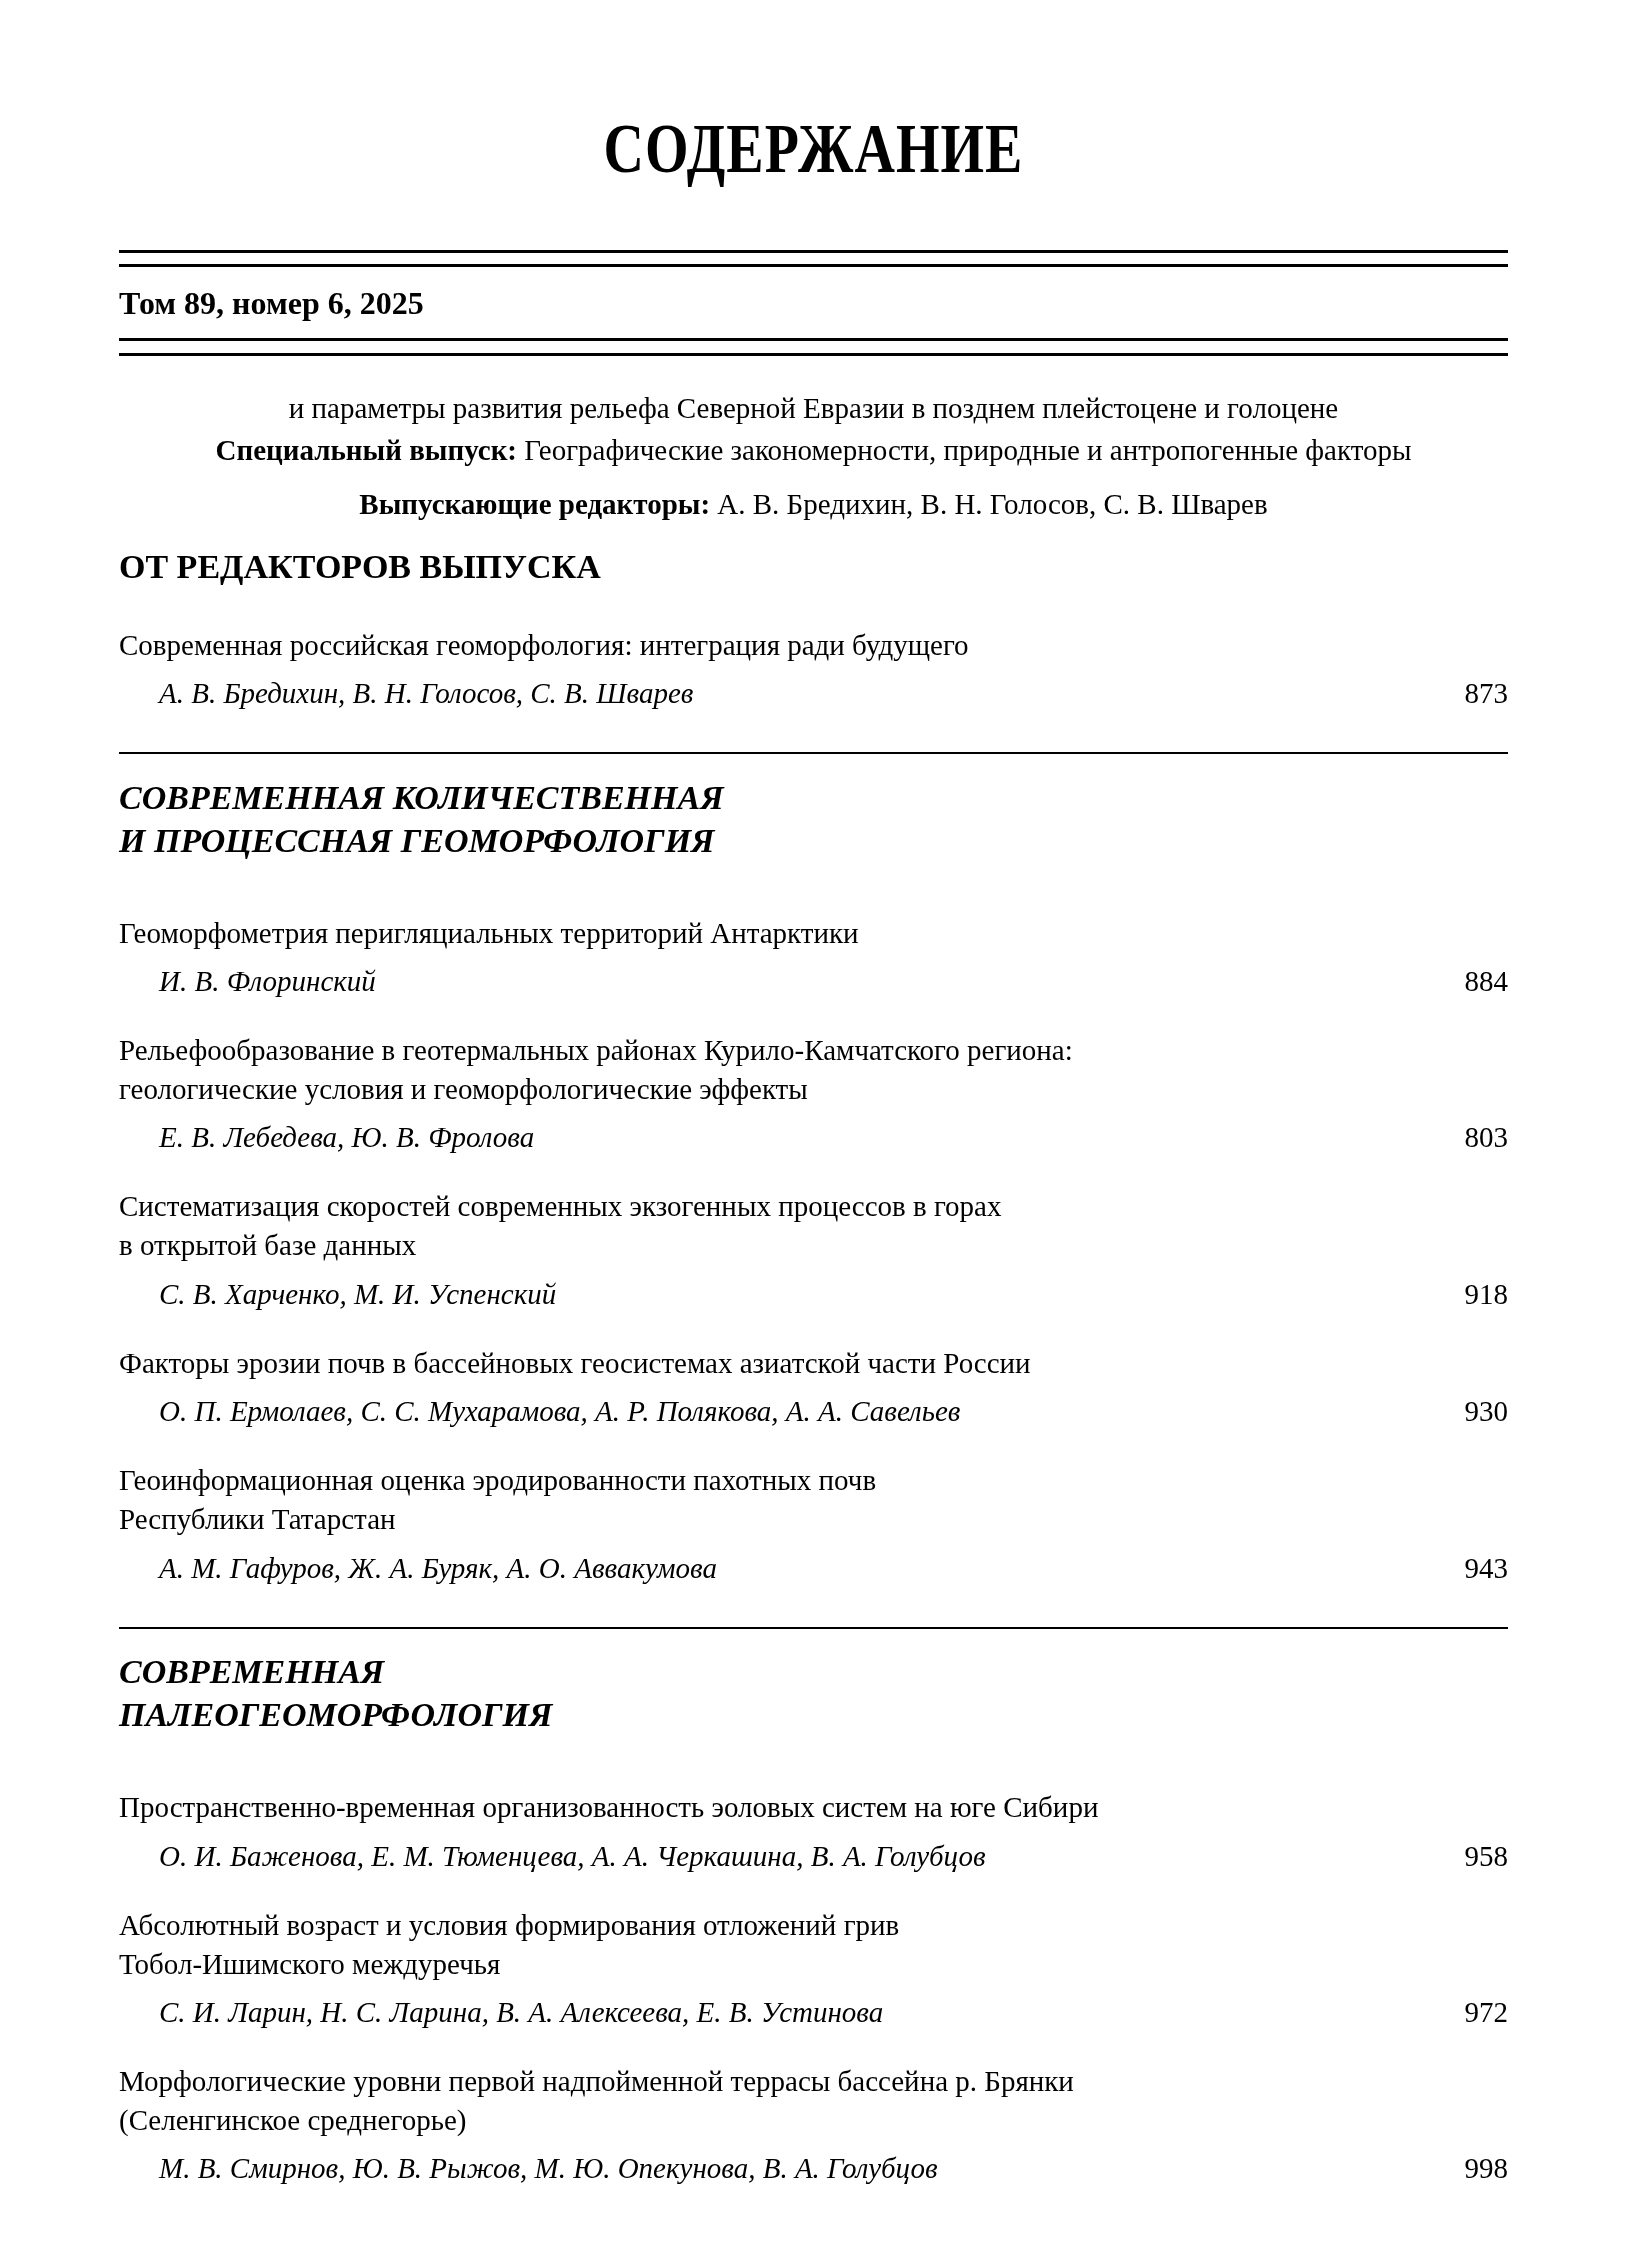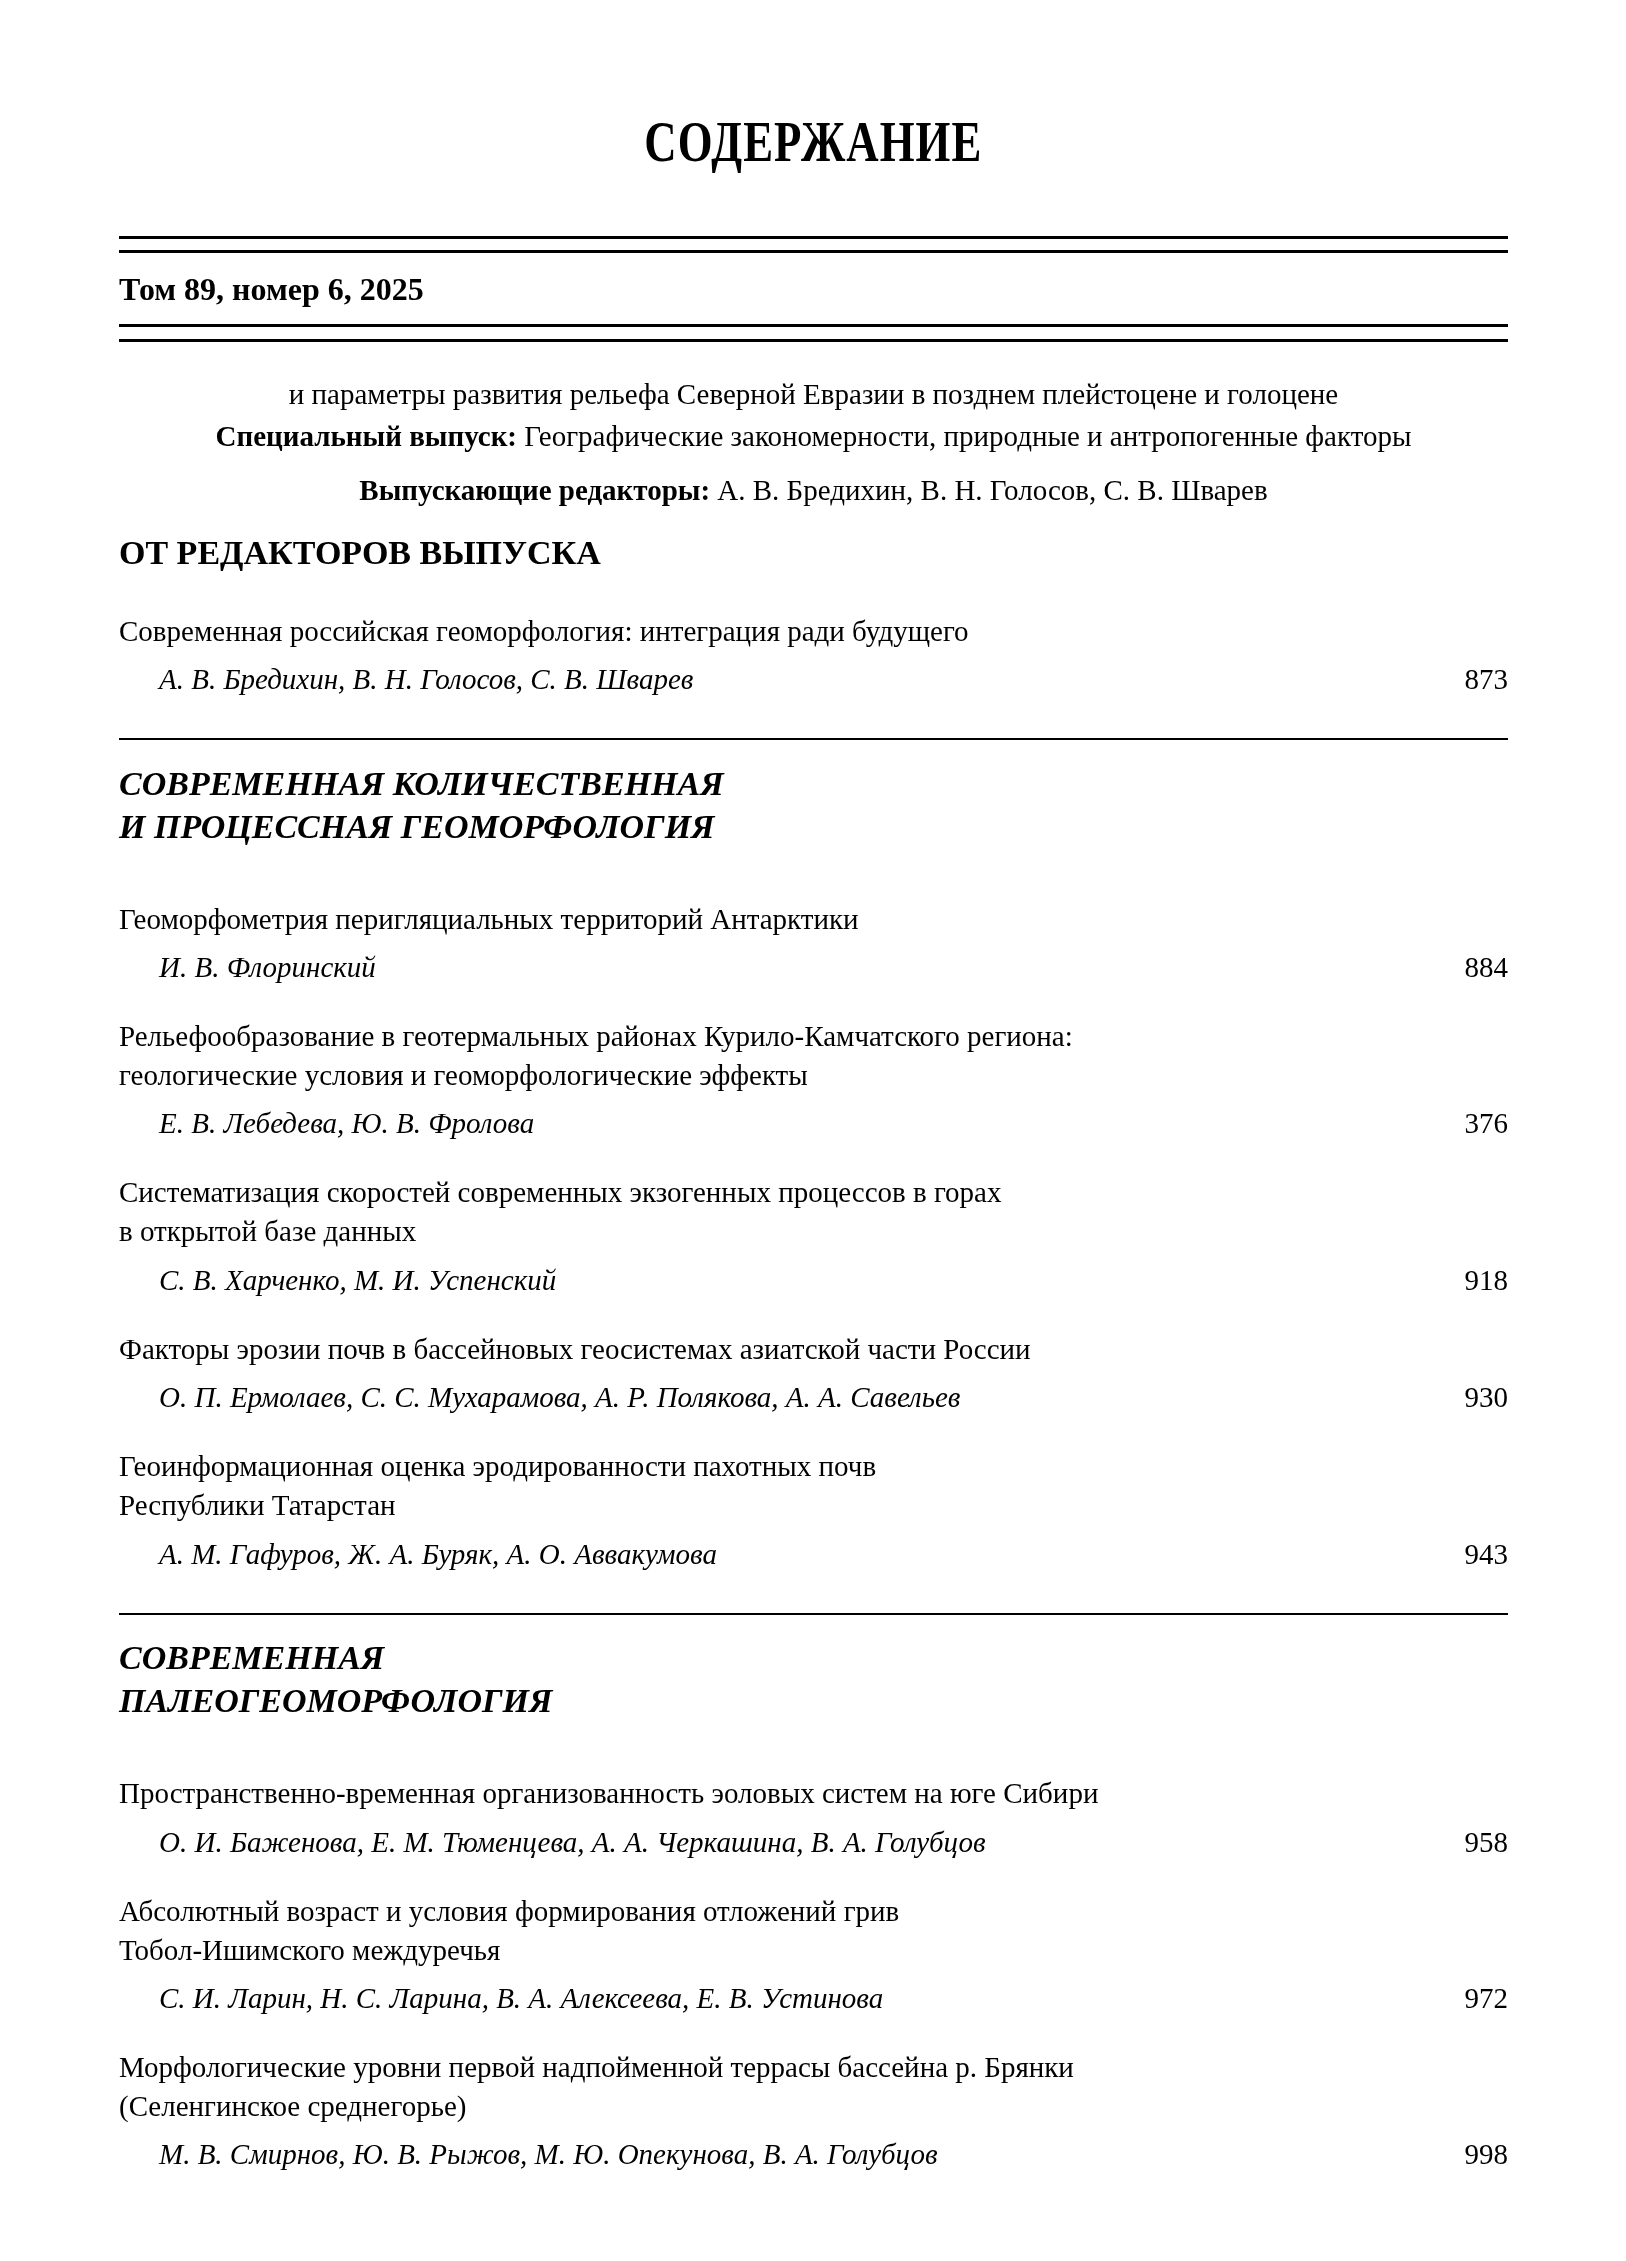--- a/index.html
+++ b/index.html
@@ -14,21 +14,21 @@
   }
   .content {
     position: absolute;
     left: 119px;
     top: 0;
     width: 1389px;
   }
   .doc-title {
     margin-top: 114px;
     text-align: center;
-    font-size: 56px;
+    font-size: 70px;
     font-weight: bold;
     line-height: 1;
     white-space: nowrap;
   }
   .doc-title .squeeze {
     display: inline-block;
     transform: scaleX(0.8);
     transform-origin: center;
     letter-spacing: 1.3px;
   }
@@ -136,21 +136,21 @@
         <span class="authors">И. В. Флоринский</span>
         <span class="pageno">884</span>
       </div>
     </div>
 
     <div class="article">
       <div class="article-title">Рельефообразование в геотермальных районах Курило-Камчатского региона:
 геологические условия и геоморфологические эффекты</div>
       <div class="author-row">
         <span class="authors">Е. В. Лебедева, Ю. В. Фролова</span>
-        <span class="pageno">376</span>
+        <span class="pageno">803</span>
       </div>
     </div>
 
     <div class="article">
       <div class="article-title">Систематизация скоростей современных экзогенных процессов в горах
 в открытой базе данных</div>
       <div class="author-row">
         <span class="authors">С. В. Харченко, М. И. Успенский</span>
         <span class="pageno">918</span>
       </div>

